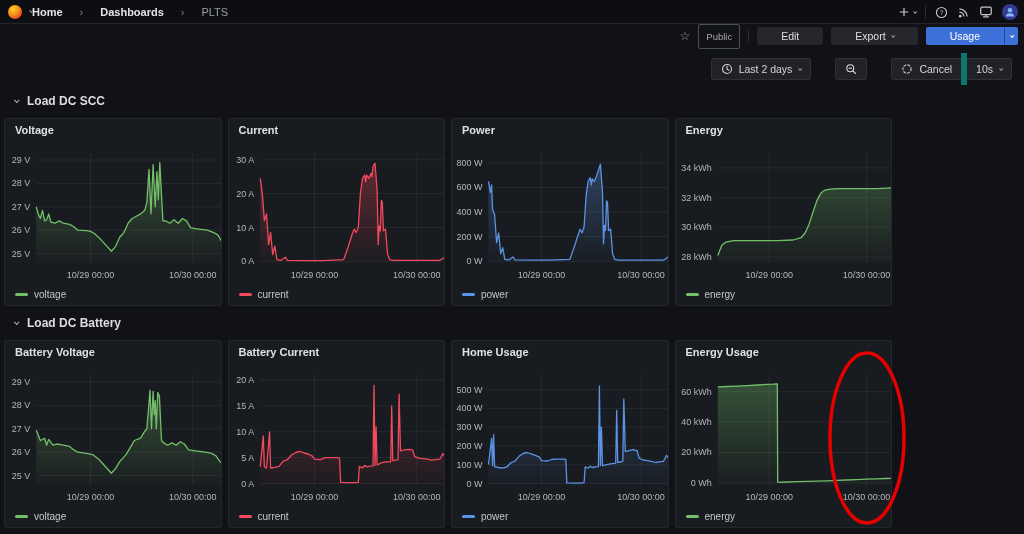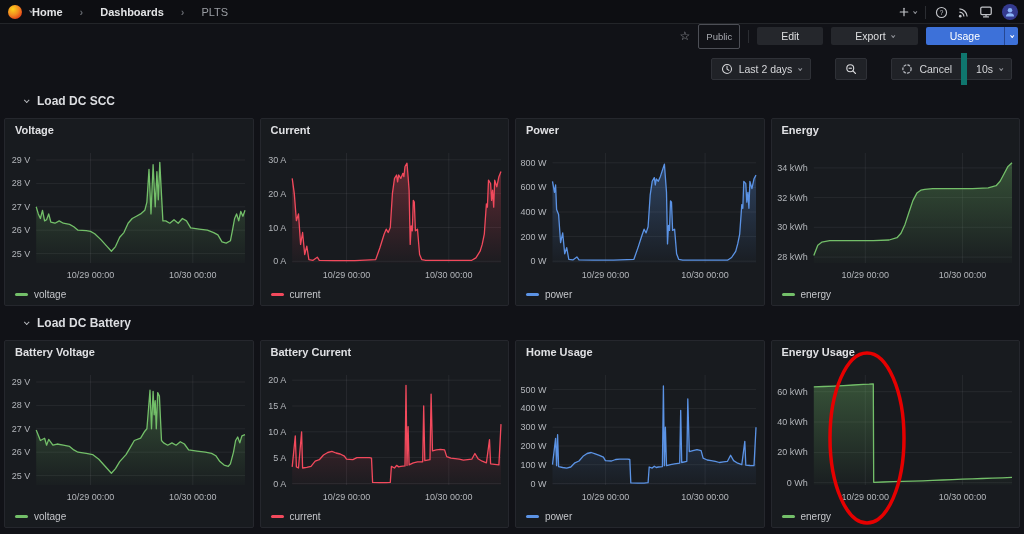--- a/index.html
+++ b/index.html
@@ -52,24 +52,24 @@
   .tbtn { height:22px; display:flex; align-items:center; gap:6px; padding:0 9px;
     background:#202227; border:1px solid #2f3137; border-radius:2px;
     color:#d5d6d9; font-size:10.5px; cursor:pointer; }
   .tgroup { display:flex; align-items:center; height:22px;
     background:#202227; border:1px solid #2f3137; border-radius:2px; }
   .tgroup .seg { display:flex; align-items:center; gap:6px; padding:16px 9px;
     height:100%; font-size:10.5px; color:#d5d6d9; cursor:pointer; }
   .tgroup .seg + .seg { border-left:6px solid #0f766e;text-align:right; }
 
   
-  .section-header { position:absolute; left:24px; display:flex; align-items:center; gap:9px;
+  .section-header { position:absolute; left:14px; display:flex; align-items:center; gap:9px;
     font-size:12px; font-weight:700; color:#dcdde1; cursor:pointer;text-align:center; }
   .section-header .chev { border-color:#b9bbc0; }
-  .row { position:absolute; left:4px; width:1016px; height:188px;
+  .row { position:absolute; left:4px; width:888px; height:188px;
     display:grid; grid-template-columns:repeat(4,1fr); gap:6px; }
   .panel { position:relative; background:#181b1f; border:1px solid #25272d;
     border-radius:2px; overflow:hidden; }
   .panel-title { position:absolute; top:5px; left:10px; font-size:11px;
     font-weight:700; color:#e0e1e4; cursor:pointer; }
   .chart { position:absolute; top:24px; left:0; right:0; height:146px; }
   .legend { position:absolute; bottom:5px; left:10px; display:flex; align-items:center;
     gap:6px; cursor:pointer; }
   .legend-marker { width:13px; height:3px; border-radius:2px; }
   .legend-label { font-size:10px; color:#c4c6ca; }

